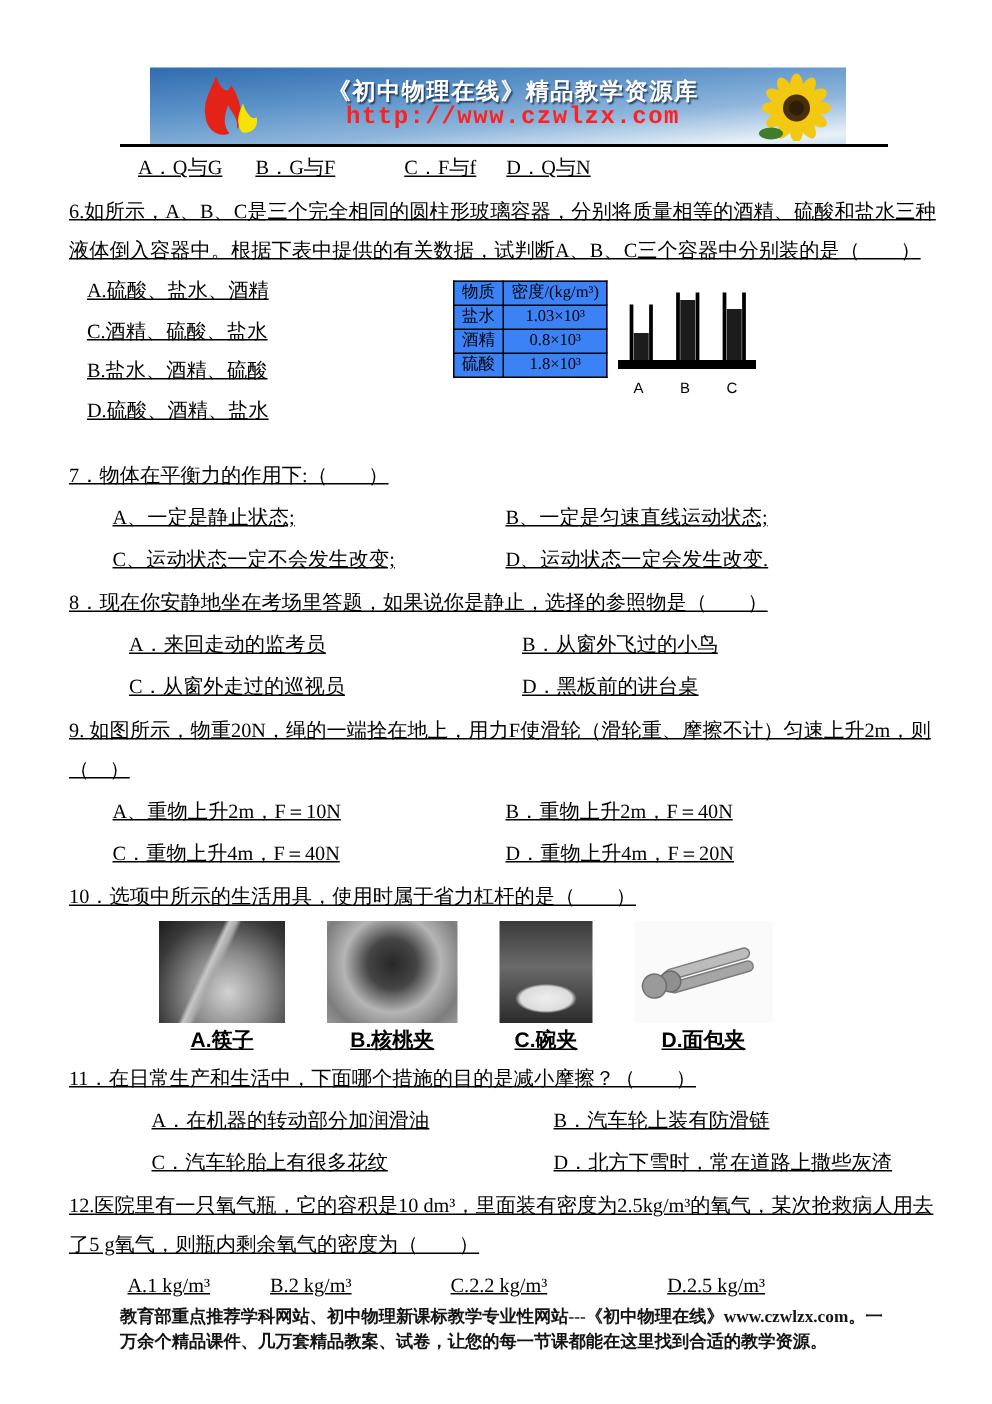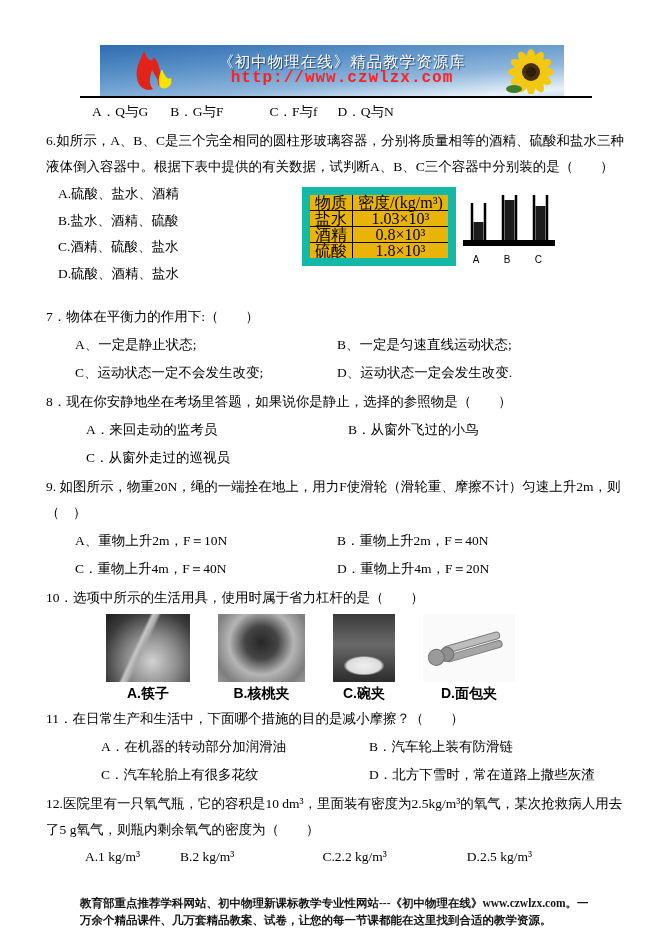--- a/index.html
+++ b/index.html
@@ -10,44 +10,44 @@
   }
   
   .banner {
     position:absolute; left:100px; top:45px; width:464px; height:51px;
     display:flex; align-items:center;
     background:linear-gradient(175deg,#2f6cb0 0%,#5b92c8 35%,#8fb6dc 65%,#e8f1f8 92%,#cfe2f0 100%);
   }
   .banner .logo { margin-left:18px; flex:0 0 auto; }
   .banner-text { flex:1 1 auto; text-align:center; line-height:1.1; }
   .banner-title {
-    color:#ffffff; font-weight:normal; font-size:15.5px; letter-spacing:1px;
+    color:#ffffff; font-weight:bold; font-size:15.5px; letter-spacing:1px;
     text-shadow:1px 1px 1px rgba(20,40,70,.8);
   }
   .banner-url {
     color:#ff2020; font-size:16px; font-weight:bold; letter-spacing:1px;
     font-family:"Liberation Mono", monospace;
   }
   .banner .sunflower { margin-right:6px; flex:0 0 auto; }
   .top-rule { position:absolute; left:80px; top:96px; width:512px; height:2px; background:#000; }
 
   
-  .content { position:absolute; left:46px; top:99px; width:578px; font-size:13.5px; line-height:26px; }
+  .content { position:absolute; left:46px; top:99px; width:578px; font-size:13.5px; line-height:26px;text-decoration:underline; }
   .carryover { display:flex; padding-left:46px; }
   .carryover .co-b { margin-left:22px; }
   .carryover .co-c { margin-left:46px; }
   .carryover .co-d { margin-left:20px; }
   .stem { margin-top:3px; }
 
   
   .q6-body { position:relative; margin:1px 0 17px; min-height:106px; }
   .q6-opts { padding-left:12px; }
   .q6-opts div { line-height:26.5px; }
   .q6-aside { position:absolute; left:256px; top:6px; display:flex; align-items:flex-start; gap:7px; }
-  table.density-table { border-collapse:collapse; border:8px solid #14b8a6; font-size:16px; line-height:13px; background:#eab308; }
+  table.density-table { border-collapse:collapse; border:1px solid #14b8a6; font-size:11px; line-height:13px; background:#3b82f6; }
   table.density-table td { border:1px solid #000; padding:1px 5px; text-align:center; height:14px; white-space:nowrap; }
   .cylinders { position:relative; width:92px; height:74px; }
   .cyl-label { position:absolute; top:60px; font-size:10px; font-family:"Liberation Sans",sans-serif; }
   .cyl-label.la { left:10px; } .cyl-label.lb { left:41px; } .cyl-label.lc { left:72px; }
 
   
   .opts { display:grid; grid-template-columns:262px auto; row-gap:2px; margin:2px 0 3px; }
   .opts.p29 { padding-left:29px; }
   .opts.p40 { padding-left:40px; }
   .opts.p55 { padding-left:55px; grid-template-columns:268px auto; }
@@ -65,26 +65,26 @@
   .photo-c { width:62px;
     background:
       radial-gradient(ellipse 46% 20% at 50% 76%, #efefef 0%, #dcdcdc 60%, transparent 72%),
       linear-gradient(180deg, #3a3a3a 0%, #6a6a6a 45%, #2b2b2b 100%); }
   .photo-d { width:92px; background:#fafafa; display:flex; align-items:center; justify-content:center; }
   .tool-label { font-weight:bold; font-size:14px; line-height:20px; margin-top:1px; font-family:"Liberation Sans",sans-serif; }
 
   
   .opts-row { display:flex; padding-left:39px; margin-top:1px; }
   .opts-row .o-b { margin-left:40px; }
-  .opts-row .o-c { margin-left:88px; }
+  .opts-row .o-c { margin-left:66px; }
   .opts-row .o-d { margin-left:80px; }
 
   
   .footer {
-    position:absolute; left:80px; top:895px; width:510px;
+    position:absolute; left:80px; top:870px; width:510px;
     font-size:11.5px; font-weight:bold; line-height:17px; color:#141414;
   }
 </style>
 </head>
 <body>
 
 <div class="page">
 
   <div class="banner">
     <svg class="logo" width="62" height="44" viewBox="0 0 62 44">
@@ -123,22 +123,22 @@
       <span class="co-a">A．Q与G</span>
       <span class="co-b">B．G与F</span>
       <span class="co-c">C．F与f</span>
       <span class="co-d">D．Q与N</span>
     </div>
 
     <p class="stem">6.如所示，A、B、C是三个完全相同的圆柱形玻璃容器，分别将质量相等的酒精、硫酸和盐水三种液体倒入容器中。根据下表中提供的有关数据，试判断A、B、C三个容器中分别装的是（　　）</p>
     <div class="q6-body">
       <div class="q6-opts">
         <div>A.硫酸、盐水、酒精</div>
+        <div>C.酒精、硫酸、盐水</div>
         <div>B.盐水、酒精、硫酸</div>
-        <div>C.酒精、硫酸、盐水</div>
         <div>D.硫酸、酒精、盐水</div>
       </div>
       <div class="q6-aside">
         <table class="density-table">
           <tbody>
             <tr>
               <td>物质</td>
               <td>密度/(kg/m³)</td>
             </tr>
             <tr>
@@ -178,20 +178,21 @@
       <div>B、一定是匀速直线运动状态;</div>
       <div>C、运动状态一定不会发生改变;</div>
       <div>D、运动状态一定会发生改变.</div>
     </div>
 
     <p class="stem">8．现在你安静地坐在考场里答题，如果说你是静止，选择的参照物是（　　）</p>
     <div class="opts p40">
       <div>A．来回走动的监考员</div>
       <div>B．从窗外飞过的小鸟</div>
       <div>C．从窗外走过的巡视员</div>
+      <div>D．黑板前的讲台桌</div>
     </div>
 
     <p class="stem">9. 如图所示，物重20N，绳的一端拴在地上，用力F使滑轮（滑轮重、摩擦不计）匀速上升2m，则（　）</p>
     <div class="opts p29">
       <div>A、重物上升2m，F＝10N</div>
       <div>B．重物上升2m，F＝40N</div>
       <div>C．重物上升4m，F＝40N</div>
       <div>D．重物上升4m，F＝20N</div>
     </div>
 

